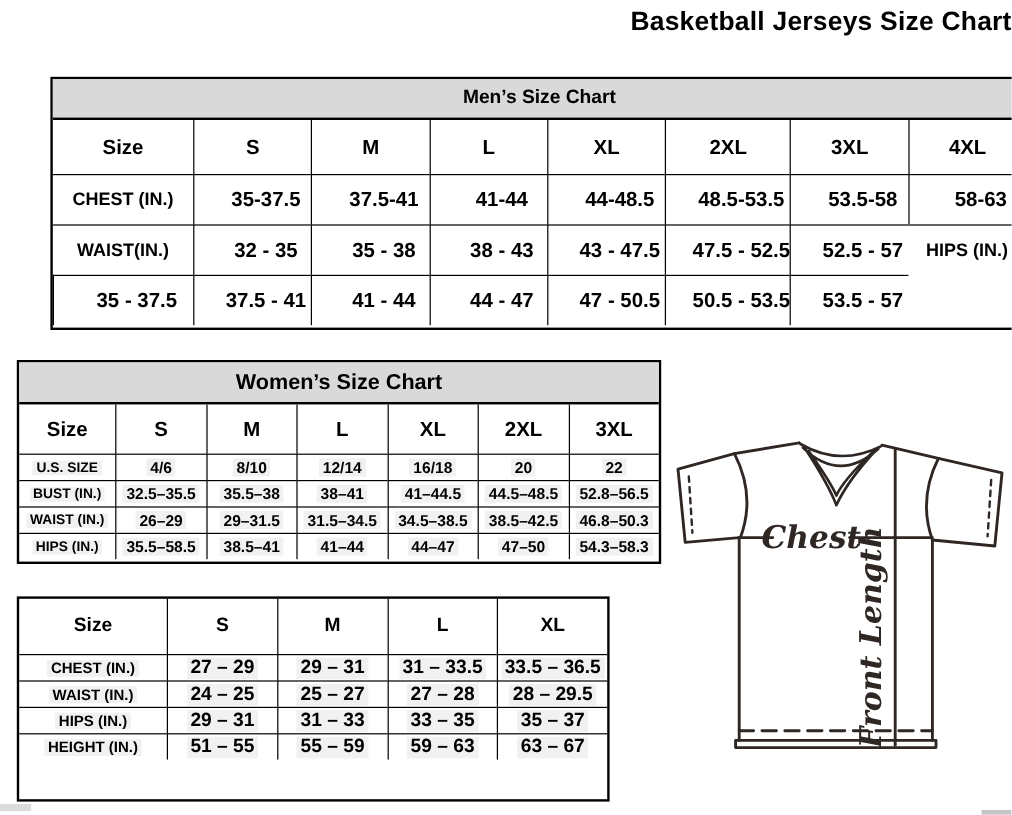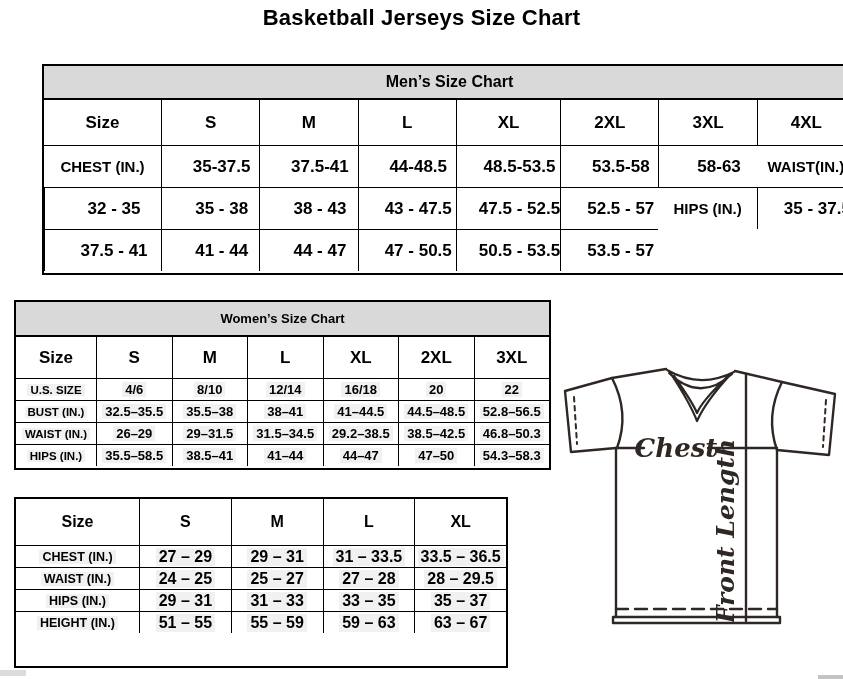--- a/index.html
+++ b/index.html
@@ -2,21 +2,21 @@
 <html><head>
 <meta charset="utf-8">
 <style>
   html,body { margin:0; padding:0; }
   body {
     width:843px; height:679px; position:relative; overflow:hidden;
     background:#ffffff; font-family:"Liberation Sans", sans-serif; color:#000;
   }
   .page-title {
     position:absolute; top:5px; left:0; width:100%;
-    text-align:center; font-size:22px; font-weight:bold; letter-spacing:0.2px;
+    text-align:right; font-size:22px; font-weight:bold; letter-spacing:0.2px;
   }
   .chart {
     position:absolute; border:2px solid #000; box-sizing:border-box; background:#fff;
   }
   .chart-title {
     background:#d9d9d9; border-bottom:2px solid #000; box-sizing:border-box;
     display:flex; align-items:center; justify-content:center; font-weight:bold;
   }
   .grid { display:grid; }
   .cell {
@@ -31,21 +31,21 @@
   
   .men { left:14px; top:64px; width:815px; height:211px;margin-left:28px; }
   .men .chart-title { height:34px; font-size:16px; }
   .men .grid { grid-template-columns:117px repeat(7,1fr); grid-template-rows:45px 42px 42px 42px; }
   .men .hcell  { font-size:17px; }
   .men .vcell  { font-size:17px;padding-left:22px; }
   .men .rlabel { font-size:15px; }
 
   
   .women { left:14px; top:300px; width:537px; height:170px; }
-  .women .chart-title { height:35px; font-size:13px; }
+  .women .chart-title { height:35px; font-size:18px; }
   .women .grid { grid-template-columns:80px repeat(6,1fr); grid-template-rows:41px 22px 22px 22px 22px; }
   .women .hcell  { font-size:17px; }
   .women .vcell  { font-size:13px; }
   .women .rlabel { font-size:11.5px; }
 
   
   .youth { left:14px; top:497px; width:494px; height:171px; }
   .youth .chart-title { height:31px; font-size:15px; }
   .youth .grid { grid-template-columns:123px repeat(4,1fr); grid-template-rows:46px 22px 22px 22px 22px; }
   .youth .hcell  { font-size:16px; }
@@ -78,20 +78,21 @@
       <div class="cell hcell toprow">S</div>
       <div class="cell hcell toprow">M</div>
       <div class="cell hcell toprow">L</div>
       <div class="cell hcell toprow">XL</div>
       <div class="cell hcell toprow">2XL</div>
       <div class="cell hcell toprow">3XL</div>
       <div class="cell hcell toprow">4XL</div>
       <div class="cell rlabel first">CHEST (IN.)</div>
       <div class="cell vcell">35-37.5</div>
       <div class="cell vcell">37.5-41</div>
+      <div class="cell vcell">41-44</div>
       <div class="cell vcell">44-48.5</div>
       <div class="cell vcell">48.5-53.5</div>
       <div class="cell vcell">53.5-58</div>
       <div class="cell vcell">58-63</div>
       <div class="cell rlabel first">WAIST(IN.)</div>
       <div class="cell vcell">32 - 35</div>
       <div class="cell vcell">35 - 38</div>
       <div class="cell vcell">38 - 43</div>
       <div class="cell vcell">43 - 47.5</div>
       <div class="cell vcell">47.5 - 52.5</div>
@@ -165,21 +166,21 @@
       <div class="cell vcell">
         <span class="hl">26–29</span>
       </div>
       <div class="cell vcell">
         <span class="hl">29–31.5</span>
       </div>
       <div class="cell vcell">
         <span class="hl">31.5–34.5</span>
       </div>
       <div class="cell vcell">
-        <span class="hl">29.2–38.5</span>
+        <span class="hl">34.5–38.5</span>
       </div>
       <div class="cell vcell">
         <span class="hl">38.5–42.5</span>
       </div>
       <div class="cell vcell">
         <span class="hl">46.8–50.3</span>
       </div>
       <div class="cell rlabel first">
         <span class="hl">HIPS (IN.)</span>
       </div>

